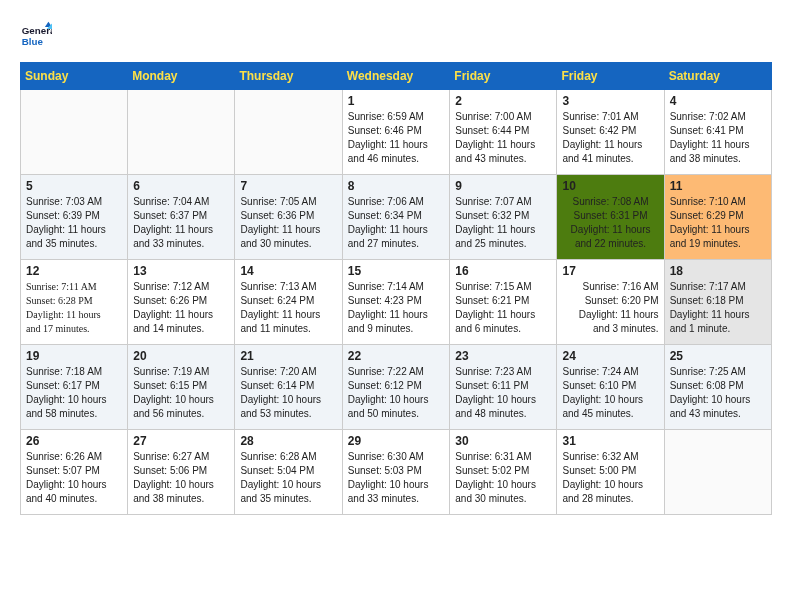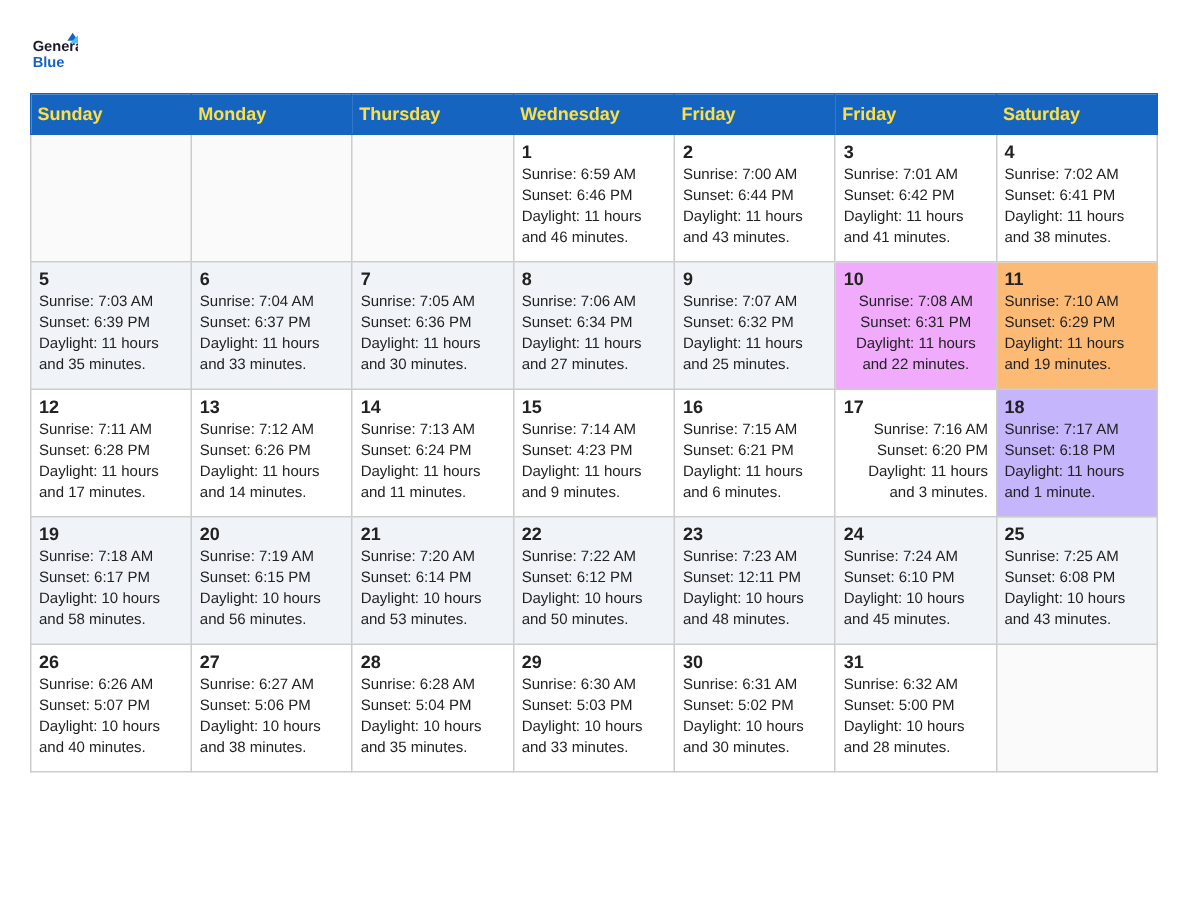--- a/index.html
+++ b/index.html
@@ -174,39 +174,39 @@
 Daylight: 11 hours
 and 27 minutes.</div>
         </td>
         <td style="background: rgb(240, 244, 248);">
           <div class="day-number">9</div>
           <div class="day-info" style="white-space: pre-line;">Sunrise: 7:07 AM
 Sunset: 6:32 PM
 Daylight: 11 hours
 and 25 minutes.</div>
         </td>
-        <td style="background: #f0abfc; margin-left: 48px;">
+        <td style="background: #4d7c0f; margin-left: 48px;">
           <div class="day-number">10</div>
           <div class="day-info" style="white-space: pre-line; text-align: center;">Sunrise: 7:08 AM
 Sunset: 6:31 PM
 Daylight: 11 hours
 and 22 minutes.</div>
         </td>
         <td style="background: #fdba74;">
           <div class="day-number">11</div>
           <div class="day-info" style="white-space: pre-line;">Sunrise: 7:10 AM
 Sunset: 6:29 PM
 Daylight: 11 hours
 and 19 minutes.</div>
         </td>
       </tr>
       <tr>
         <td style="background: rgb(255, 255, 255);">
           <div class="day-number">12</div>
-          <div class="day-info" style="white-space: pre-line;">Sunrise: 7:11 AM
+          <div class="day-info" style="white-space: pre-line; font-family: Liberation Serif, serif;">Sunrise: 7:11 AM
 Sunset: 6:28 PM
 Daylight: 11 hours
 and 17 minutes.</div>
         </td>
         <td style="background: rgb(255, 255, 255);">
           <div class="day-number">13</div>
           <div class="day-info" style="white-space: pre-line;">Sunrise: 7:12 AM
 Sunset: 6:26 PM
 Daylight: 11 hours
 and 14 minutes.</div>
@@ -232,21 +232,21 @@
 Daylight: 11 hours
 and 6 minutes.</div>
         </td>
         <td style="background: rgb(255, 255, 255);">
           <div class="day-number">17</div>
           <div class="day-info" style="white-space: pre-line; text-align: right;">Sunrise: 7:16 AM
 Sunset: 6:20 PM
 Daylight: 11 hours
 and 3 minutes.</div>
         </td>
-        <td style="background: #c4b5fd;">
+        <td style="background: #e5e5e5;">
           <div class="day-number">18</div>
           <div class="day-info" style="white-space: pre-line;">Sunrise: 7:17 AM
 Sunset: 6:18 PM
 Daylight: 11 hours
 and 1 minute.</div>
         </td>
       </tr>
       <tr>
         <td style="background: rgb(240, 244, 248);">
           <div class="day-number">19</div>
@@ -272,21 +272,21 @@
         <td style="background: rgb(240, 244, 248);">
           <div class="day-number">22</div>
           <div class="day-info" style="white-space: pre-line;">Sunrise: 7:22 AM
 Sunset: 6:12 PM
 Daylight: 10 hours
 and 50 minutes.</div>
         </td>
         <td style="background: rgb(240, 244, 248);">
           <div class="day-number">23</div>
           <div class="day-info" style="white-space: pre-line;">Sunrise: 7:23 AM
-Sunset: 12:11 PM
+Sunset: 6:11 PM
 Daylight: 10 hours
 and 48 minutes.</div>
         </td>
         <td style="background: rgb(240, 244, 248);">
           <div class="day-number">24</div>
           <div class="day-info" style="white-space: pre-line;">Sunrise: 7:24 AM
 Sunset: 6:10 PM
 Daylight: 10 hours
 and 45 minutes.</div>
         </td>

